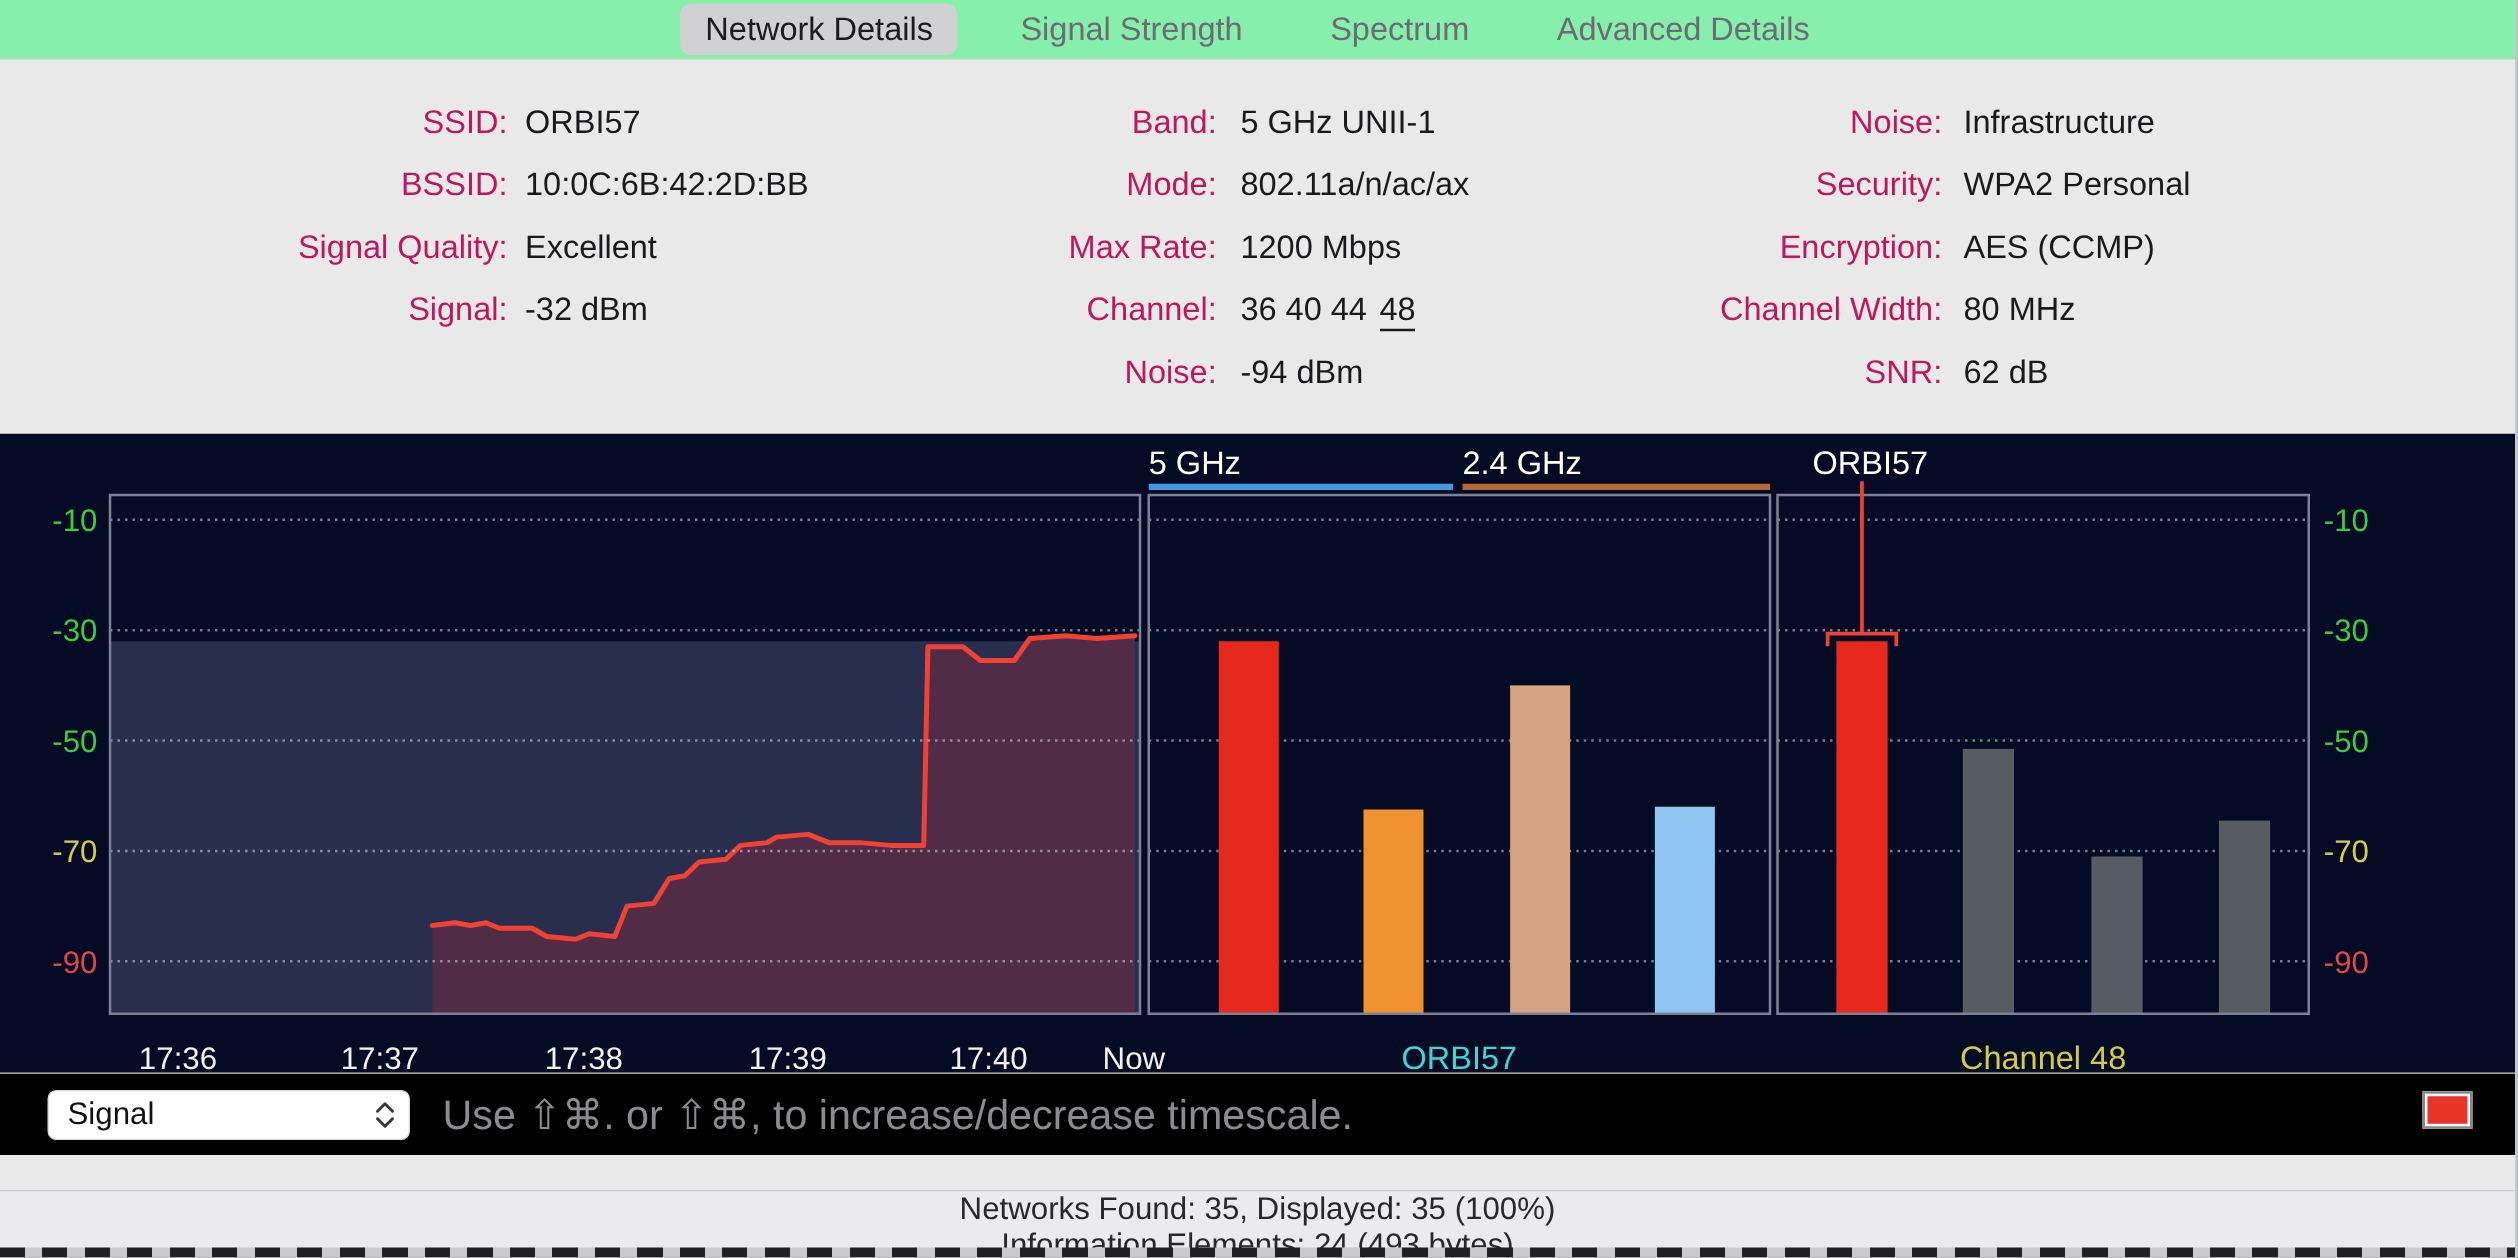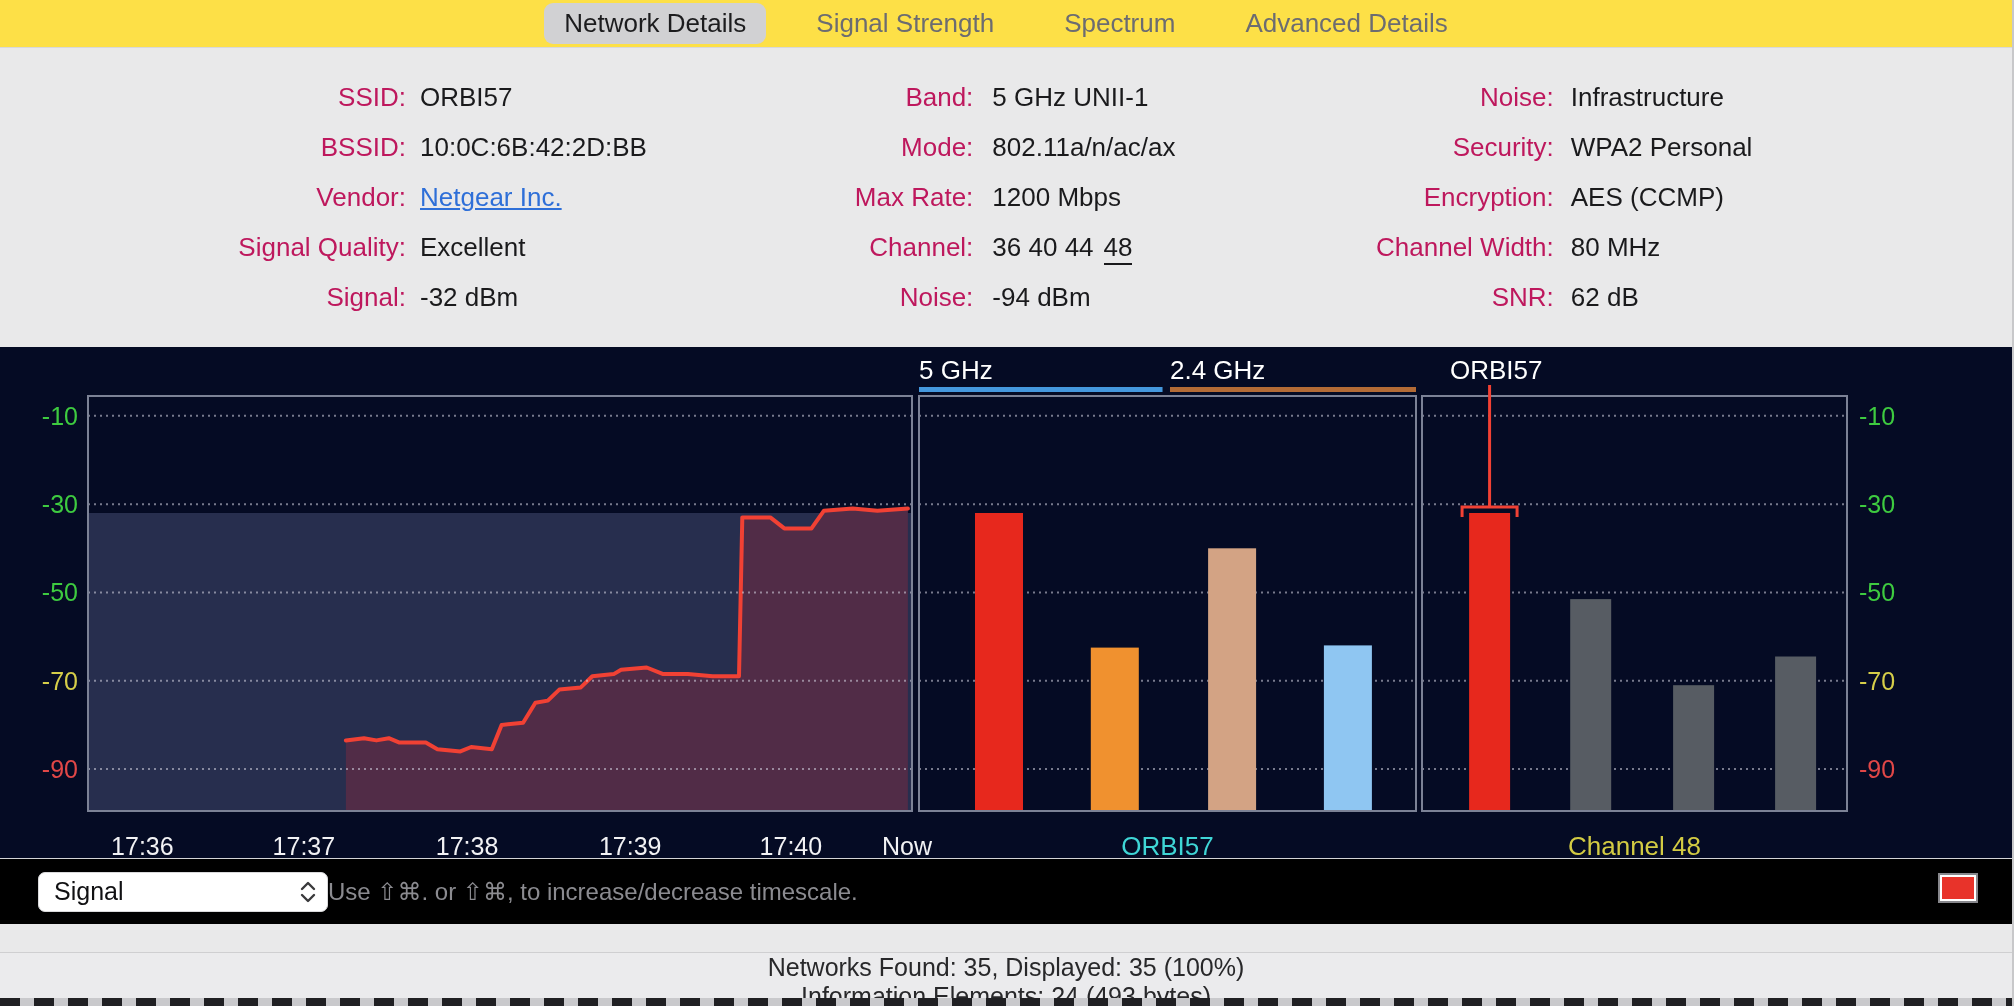--- a/index.html
+++ b/index.html
@@ -5,21 +5,21 @@
   html,body{margin:0;padding:0;background:#dcdcde;}
   .app{
     position:relative;width:2014px;height:1006px;background:#e9e9ea;
     font-family:"Liberation Sans","DejaVu Sans",sans-serif;overflow:hidden;
     border-right:2px solid #c8c8ca;box-sizing:border-box;
   }
   
   .tabbar{
     position:absolute;top:0;left:0;width:100%;height:47px;
     display:flex;align-items:center;justify-content:center;gap:30px;
-    border-bottom:1px solid #d8d8da;background:#fde047;
+    border-bottom:1px solid #d8d8da;background:#86efac;
   }
   .tab{font-size:26px;color:#6c6c71;padding:5px 20px;border-radius:9px;cursor:default;white-space:nowrap;}
   .tab.selected{background:#d1d1d3;color:#1c1c1e;}
   
   .info{position:absolute;top:48px;left:0;width:100%;height:299px;display:flex;padding-top:24px;box-sizing:border-box;}
   .icol{display:flex;flex-direction:column;}
   .icol.c1{width:660px;} .icol.c2{width:570px;} .icol.c3{width:784px;}
   .irow{display:flex;height:50px;align-items:center;font-size:26px;}
   .ilabel{box-sizing:border-box;text-align:right;color:#be185d;}
   .c1 .ilabel{width:420px;padding-right:14px;}
@@ -35,21 +35,21 @@
     position:absolute;top:858px;left:0;width:100%;height:66px;background:#000000;
     border-top:1px solid #d4d4d6;display:flex;align-items:center;box-sizing:border-box;
   }
   .select{
     margin-left:38px;width:290px;height:40px;background:#ffffff;border:1px solid #d9d9db;
     border-radius:7px;box-shadow:0 1px 2px rgba(0,0,0,0.18);display:flex;align-items:center;
     justify-content:space-between;padding:0 8px 0 15px;box-sizing:border-box;
   }
   .select .val{font-size:25px;color:#111113;}
   .chev{display:flex;align-items:center;color:#3a3a3c;}
-  .helper{font-size:24px;color:#8b8b90;font-family:"Liberation Sans","DejaVu Sans",sans-serif;}
+  .helper{margin-left:26px;font-size:33px;color:#8b8b90;font-family:"Liberation Sans","DejaVu Sans",sans-serif;}
   .swatch{
     position:absolute;right:34px;top:14px;width:40px;height:30px;border:2px solid #87878c;
     background:#fff;padding:2px;box-sizing:border-box;
   }
   .swatch .fill{width:100%;height:100%;}
   
   .statusbar{
     position:absolute;top:952px;left:0;width:100%;height:46px;background:#ebebed;
     border-top:1px solid #cfcfd1;display:flex;align-items:center;justify-content:space-between;
     padding:0 37px;box-sizing:border-box;font-size:25px;color:#28282a;flex-direction:column;
@@ -74,24 +74,20 @@
 
   <div class="info">
     <div class="icol c1">
       <div class="irow">
         <span class="ilabel">SSID:</span>
         <span class="ivalue">ORBI57</span>
       </div>
       <div class="irow">
         <span class="ilabel">BSSID:</span>
         <span class="ivalue">10:0C:6B:42:2D:BB</span>
-      </div>
-      <div class="irow">
-        <span class="ilabel">Vendor:</span>
-        <a class="ivalue link" href="#">Netgear Inc.</a>
       </div>
       <div class="irow">
         <span class="ilabel">Signal Quality:</span>
         <span class="ivalue">Excellent</span>
       </div>
       <div class="irow">
         <span class="ilabel">Signal:</span>
         <span class="ivalue">-32 dBm</span>
       </div>
     </div>

